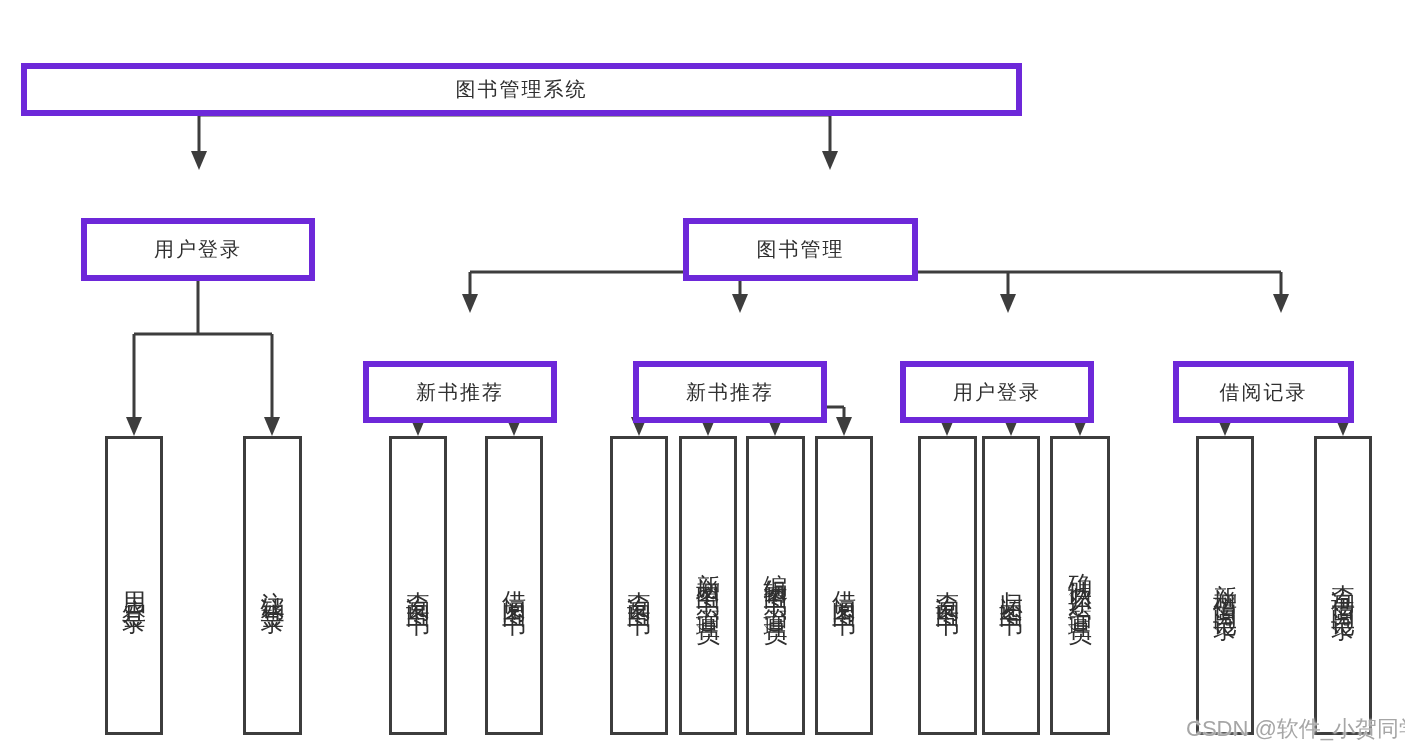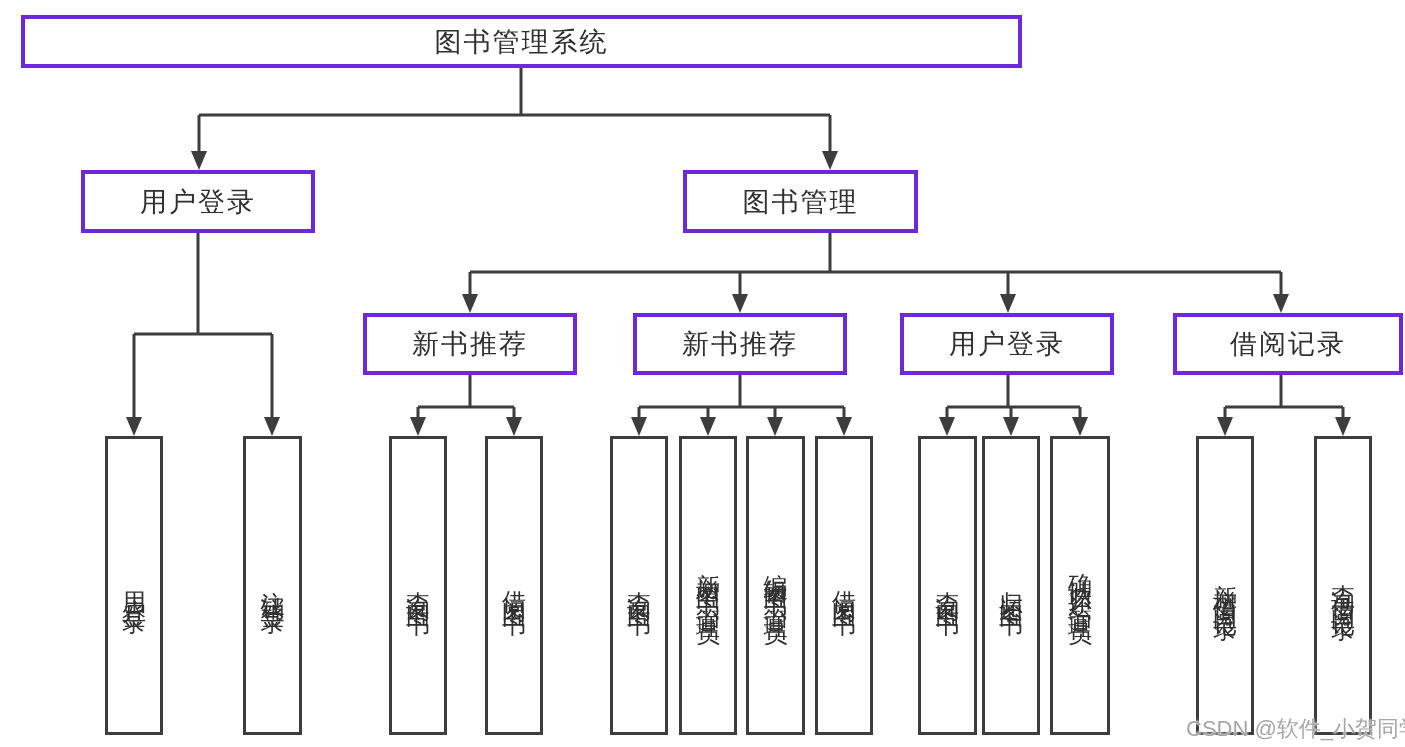--- a/index.html
+++ b/index.html
@@ -2,26 +2,26 @@
 <html><head>
 <meta charset="utf-8">
 <style>
   html,body{margin:0;padding:0;background:#fff;}
   .stage{
     position:relative;width:1405px;height:747px;background:#fff;overflow:hidden;
     font-family:"Liberation Sans",sans-serif;
   }
   .wires{position:absolute;left:0;top:0;width:1405px;height:747px;}
   .node{
-    position:absolute;box-sizing:border-box;border:4px solid #6d28d9;background:#fff;
+    position:absolute;box-sizing:border-box;border:6px solid #6d28d9;background:#fff;
     display:flex;align-items:center;justify-content:center;
-    font-size:27px;color:#2f2f2f;letter-spacing:2px;white-space:nowrap;
+    font-size:20px;color:#2f2f2f;letter-spacing:2px;white-space:nowrap;margin-top:48px;
   }
   .lv2{top:170px;height:63px;}
-  .lv3{top:313px;height:62px;width:214px;}
+  .lv3{top:313px;height:62px;width:194px;}
   .leaf{
     position:absolute;box-sizing:border-box;border:3px solid #3d3d3d;background:#fff;
     top:436px;height:299px;display:flex;align-items:center;justify-content:center;
     font-size:24px;color:#2f2f2f;
   }
   .leaf span{
     writing-mode:vertical-rl;text-orientation:mixed;letter-spacing:7px;line-height:1;
   }
   .watermark{
     position:absolute;left:1186px;top:714px;z-index:5;
@@ -75,21 +75,21 @@
   </svg>
 
   <div class="node" style="left:21px;top:15px;width:1001px;height:53px;">图书管理系统</div>
 
   <div class="node lv2" style="left:81px;width:234px;">用户登录</div>
   <div class="node lv2" style="left:683px;width:235px;">图书管理</div>
 
   <div class="node lv3" style="left:363px;">新书推荐</div>
   <div class="node lv3" style="left:633px;">新书推荐</div>
   <div class="node lv3" style="left:900px;">用户登录</div>
-  <div class="node lv3" style="left:1173px;width:230px;">借阅记录</div>
+  <div class="node lv3" style="left:1173px;width:181px;">借阅记录</div>
 
   <div class="leaf" style="left:105px;width:58px;">
     <span>用户登录</span>
   </div>
   <div class="leaf" style="left:243px;width:59px;">
     <span>注销登录</span>
   </div>
 
   <div class="leaf" style="left:389px;width:58px;">
     <span>查询图书</span>

